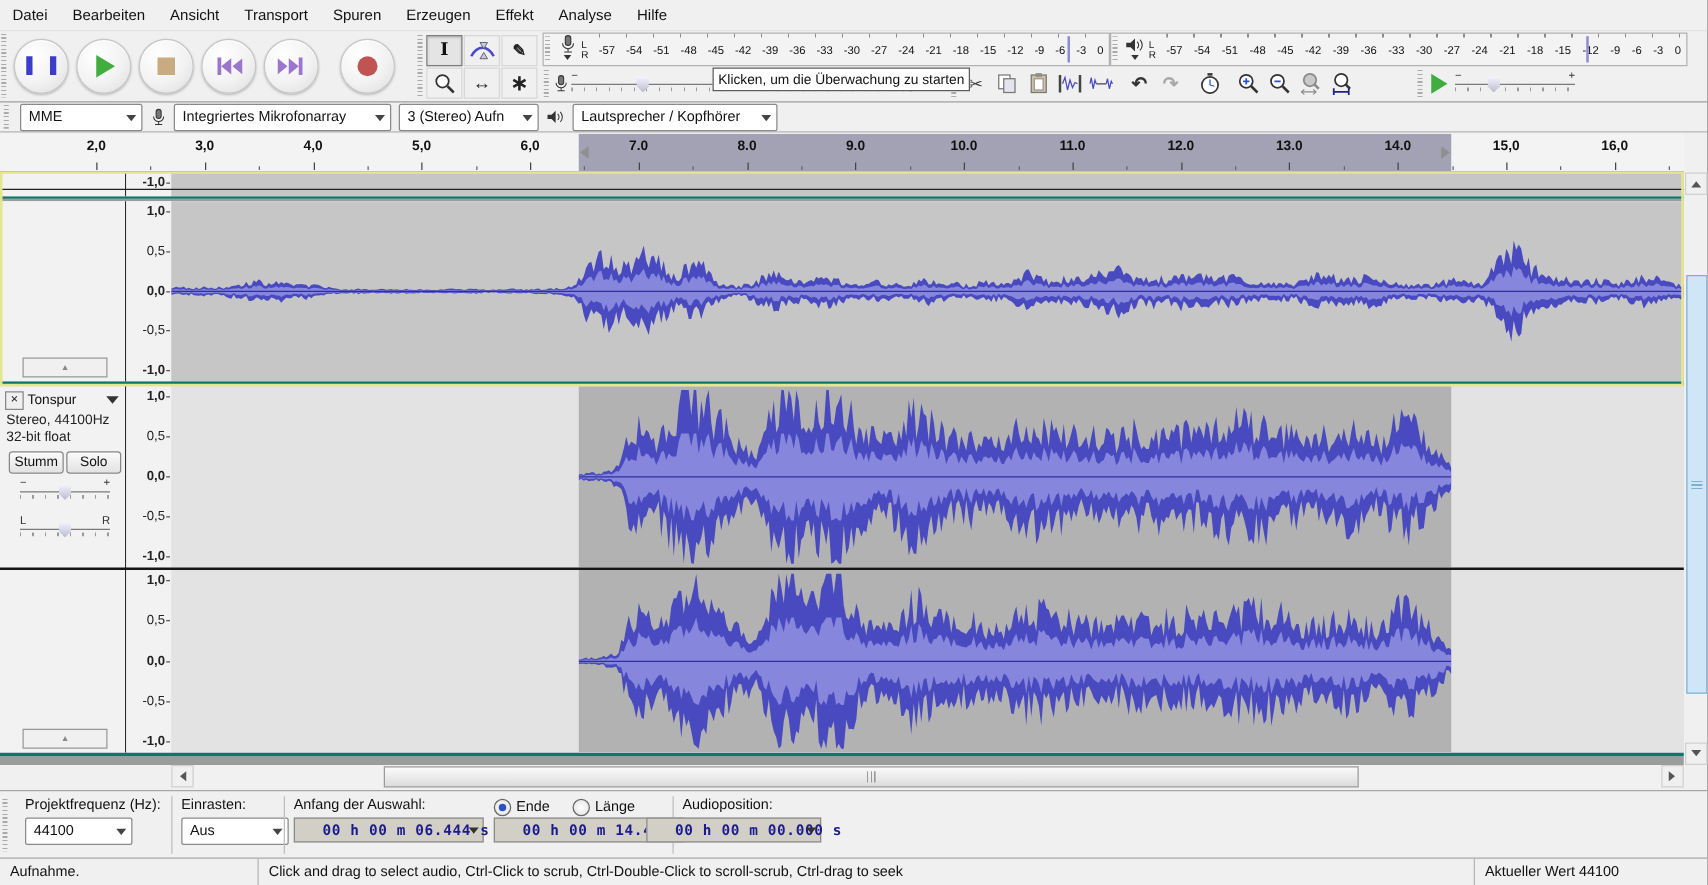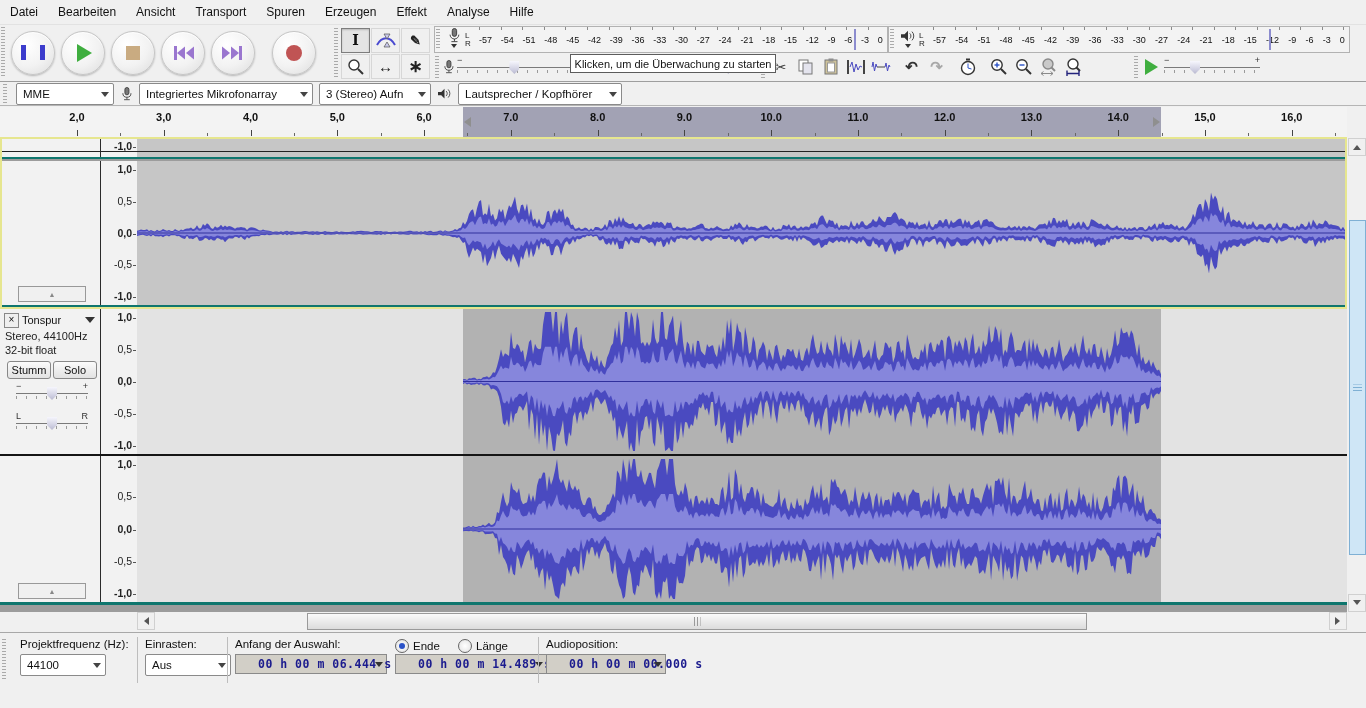--- a/index.html
+++ b/index.html
@@ -649,16 +649,21 @@
       <div class="rdot on"></div>
       <span>Ende</span>
     </div>
     <div class="radio" style="left:458px">
       <div class="rdot"></div>
       <span>Länge</span>
     </div>
     <div class="tf" style="left:395px;width:152px">00 h 00 m 14.489 s</div>
     <div class="sep" style="left:538px"></div>
     <div class="slab" style="left:546px">Audioposition:</div>
-    <div class="tf" style="left:546px;width:120px">00 h 00 m 00.000 s</div>
+    <div class="tf" style="left:517px;width:140px">00 h 00 m 00.000 s</div>
   </div>
 
+  <div class="statusbar">
+    <div class="ssec s1">Aufnahme.</div>
+    <div class="ssec s2">Click and drag to select audio, Ctrl-Click to scrub, Ctrl-Double-Click to scroll-scrub, Ctrl-drag to seek</div>
+    <div class="ssec s3">Aktueller Wert 44100</div>
+  </div>
 </div>
 
 </body></html>

